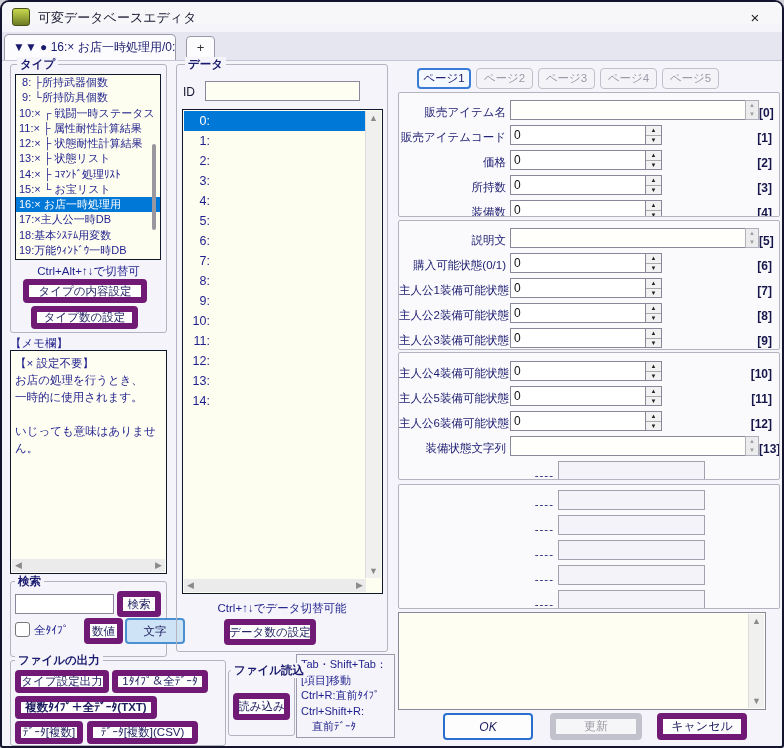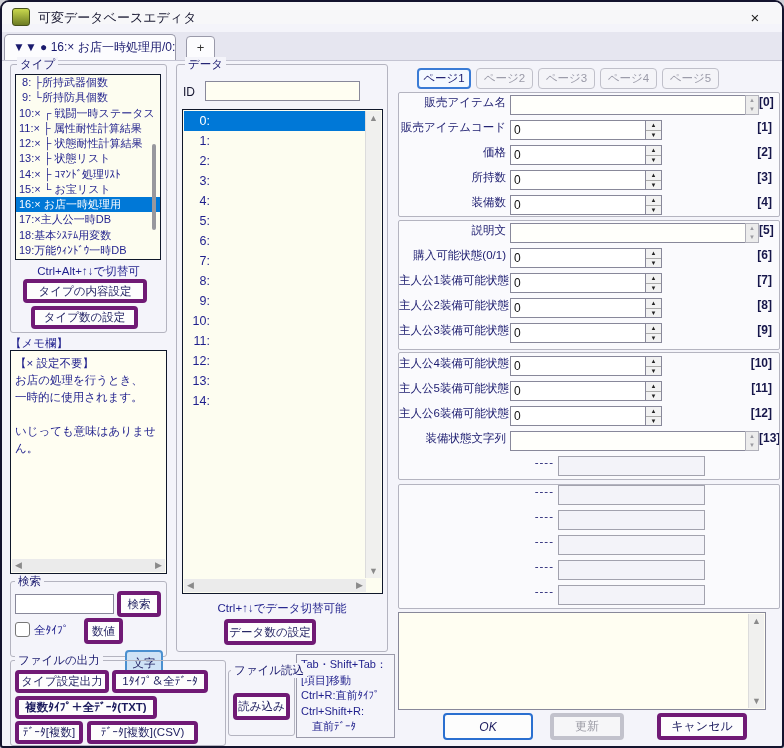--- a/index.html
+++ b/index.html
@@ -15,22 +15,22 @@
   
   .tabstrip{position:absolute;left:0;top:30px;right:0;height:28px;background:#e6e6f0;border-bottom:1px solid #c4c4d2;}
   .tab-active{position:absolute;left:2px;top:2px;height:26px;width:172px;background:#fcfcfe;
               border:1px solid #9a9aaa;border-bottom:none;border-radius:5px 5px 0 0;box-sizing:border-box;
               display:flex;align-items:center;padding-left:8px;font-size:12px;color:#1a1a6e;white-space:nowrap;overflow:hidden;}
   .tab-plus{position:absolute;left:184px;top:4px;width:29px;height:23px;background:#fcfcfe;border:1px solid #9a9aaa;
             border-radius:4px 4px 0 0;box-sizing:border-box;display:flex;align-items:center;justify-content:center;
             font-size:13px;color:#333;}
   
   .groupbox{position:absolute;border:1px solid #b4b4c0;border-radius:3px;box-sizing:border-box;}
-  .grouplabel{position:absolute;font-size:11.5px;color:#1a1a6e;background:#f4f4fa;padding:0 3px;z-index:3;white-space:nowrap;}
-  .btn{position:absolute;background:#fdfdfd;border:4px solid #701a75;border-radius:4px;color:#1c1c5e;
+  .grouplabel{position:absolute;font-size:11.5px;color:#1a1a6e;background:#f4f4fa;padding:0 3px;z-index:3;white-space:nowrap;font-weight:bold;}
+  .btn{position:absolute;background:#fdfdfd;border:6px solid #701a75;border-radius:4px;color:#1c1c5e;
        font-size:11.5px;display:flex;align-items:center;justify-content:center;box-sizing:border-box;white-space:nowrap;cursor:default;}
   .btn.toggled{background:#cfe3f6;border:2px solid #4a90d0;}
   .btn.primary{border:2px solid #2a6fd0;}
   .btn.disabled{color:#9a9aa4;border-color:#c2c2cc;background:#f6f6f8;}
   .hinttext{position:absolute;font-size:11.5px;color:#1e1e8c;text-align:center;white-space:nowrap;}
   .listbox{position:absolute;background:#fdfdf0;border:1px solid #0f172a;box-sizing:border-box;overflow:hidden;}
   
   .trow{height:15.25px;line-height:15.3px;font-size:11px;color:#1e1e8c;white-space:pre;padding-left:3px;overflow:hidden;}
   .trow.selected{background:#0078d7;color:#fff;}
   .tlist-thumb{position:absolute;right:4px;top:70px;width:4px;height:86px;background:#98989e;border-radius:2px;}
@@ -48,21 +48,21 @@
   .vscroll .dn{position:absolute;bottom:2px;left:0;right:0;text-align:center;font-size:9px;color:#8a8a8a;}
   .shortcutbox{position:absolute;left:294px;top:652px;width:99px;height:84px;border:1px solid #9a9aaa;
                box-sizing:border-box;font-size:11px;line-height:15.5px;color:#1e1e8c;padding:2px 0 0 4px;white-space:pre-line;}
   
   .pagerow{position:absolute;left:415px;top:66px;display:flex;gap:5px;}
   .pagebtn{width:57px;height:21px;background:#f4f4f8;border:1px solid #c0c0ca;border-radius:4px;box-sizing:border-box;
            font-size:11.5px;color:#9a9aa8;display:flex;align-items:center;justify-content:center;}
   .pagebtn.active{background:#f4f9ff;border:2px solid #3a7bd5;color:#1a1a6e;width:54px;}
   .egroup{position:absolute;left:396px;width:382px;border:1px solid #b4b4c0;border-radius:2px;background:#fafafd;
           box-sizing:border-box;overflow:hidden;}
-  .frow{display:flex;align-items:flex-start;height:25px;}
+  .frow{display:flex;align-items:flex-end;height:25px;}
   .flabel{width:107px;text-align:right;padding-right:4px;font-size:11.5px;color:#1a1a6e;white-space:nowrap;flex:none;}
   .frow.k-disabled .flabel{width:155px;letter-spacing:1px;}
   .fctrl{display:flex;align-items:center;}
   .finput{height:20px;background:#fff;border:1px solid #88889a;font-size:12px;color:#111;
           padding:0 3px;display:flex;align-items:center;box-sizing:border-box;}
   .frow.k-text .finput{width:236px;background:#fffffb;}
   .frow.k-number .finput{width:136px;}
   .frow.k-disabled .finput{width:147px;background:#f3f3f9;border-color:#a2a2ae;}
   .fspin{height:20px;box-sizing:border-box;display:flex;flex-direction:column;flex:none;}
   .frow.k-number .fspin{width:17px;margin-left:-1px;border:1px solid #88889a;}
@@ -135,21 +135,21 @@
 
 いじっても意味はありません。</div>
 
   <div class="grouplabel" style="left:13px;top:572px;">検索</div>
   <div class="groupbox" style="left:8px;top:579px;width:157px;height:76px;"></div>
   <div class="finput" style="position:absolute;left:13px;top:592px;width:99px;"></div>
   <div class="btn" style="left:115px;top:589px;width:44px;height:26px;">検索</div>
   <div class="checkbox" style="left:13px;top:620px;"></div>
   <div class="hinttext" style="left:32px;top:621px;text-align:left;">全ﾀｲﾌﾟ</div>
   <div class="btn" style="left:82px;top:616px;width:39px;height:26px;">数値</div>
-  <div class="btn toggled" style="left:123px;top:648px;width:38px;height:26px;">文字</div>
+  <div class="btn toggled" style="left:123px;top:616px;width:60px;height:26px;">文字</div>
 
   <div class="grouplabel" style="left:13px;top:651px;">ファイルの出力</div>
   <div class="groupbox" style="left:8px;top:658px;width:216px;height:86px;"></div>
   <div id="fo-host">
   <div class="btn fo-btn">
         <span>タイプ設定出力</span>
       </div>
 
   <div class="btn fo-btn">
         <span>1ﾀｲﾌﾟ＆全ﾃﾞｰﾀ</span>
@@ -506,21 +506,21 @@
 
   <div class="bigmemo">
     <span></span>
     <div class="vscroll">
         <span class="up">▲</span>
         <span class="dn">▼</span>
       </div>
   </div>
 
   <div class="btn primary" style="left:441px;top:711px;width:90px;height:27px;font-size:12px;font-style:italic;">OK</div>
-  <div class="btn disabled" style="left:548px;top:711px;width:74px;height:27px;font-size:12px;">更新</div>
+  <div class="btn disabled" style="left:548px;top:711px;width:92px;height:27px;font-size:12px;">更新</div>
   <div class="btn" style="left:655px;top:711px;width:90px;height:27px;font-size:12px;">キャンセル</div>
 </div>
 
 <style>
   
   #fo-host .fo-btn:nth-of-type(1){left:13px;top:668px;width:94px;height:23px;}
   #fo-host .fo-btn:nth-of-type(2){left:110px;top:668px;width:96px;height:23px;}
   #fo-host .fo-btn:nth-of-type(3){left:13px;top:694px;width:142px;height:23px;font-weight:bold;}
   #fo-host .fo-btn:nth-of-type(4){left:13px;top:719px;width:68px;height:23px;}
   #fo-host .fo-btn:nth-of-type(5){left:85px;top:719px;width:111px;height:23px;}

